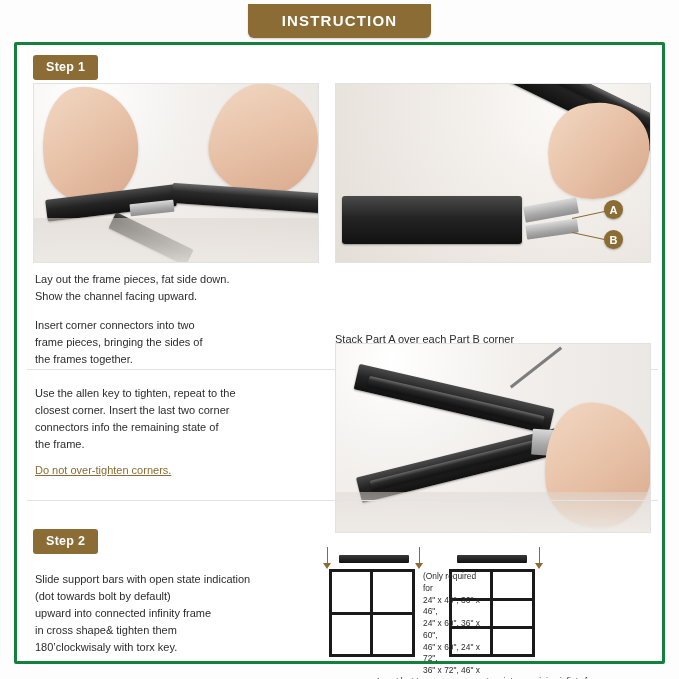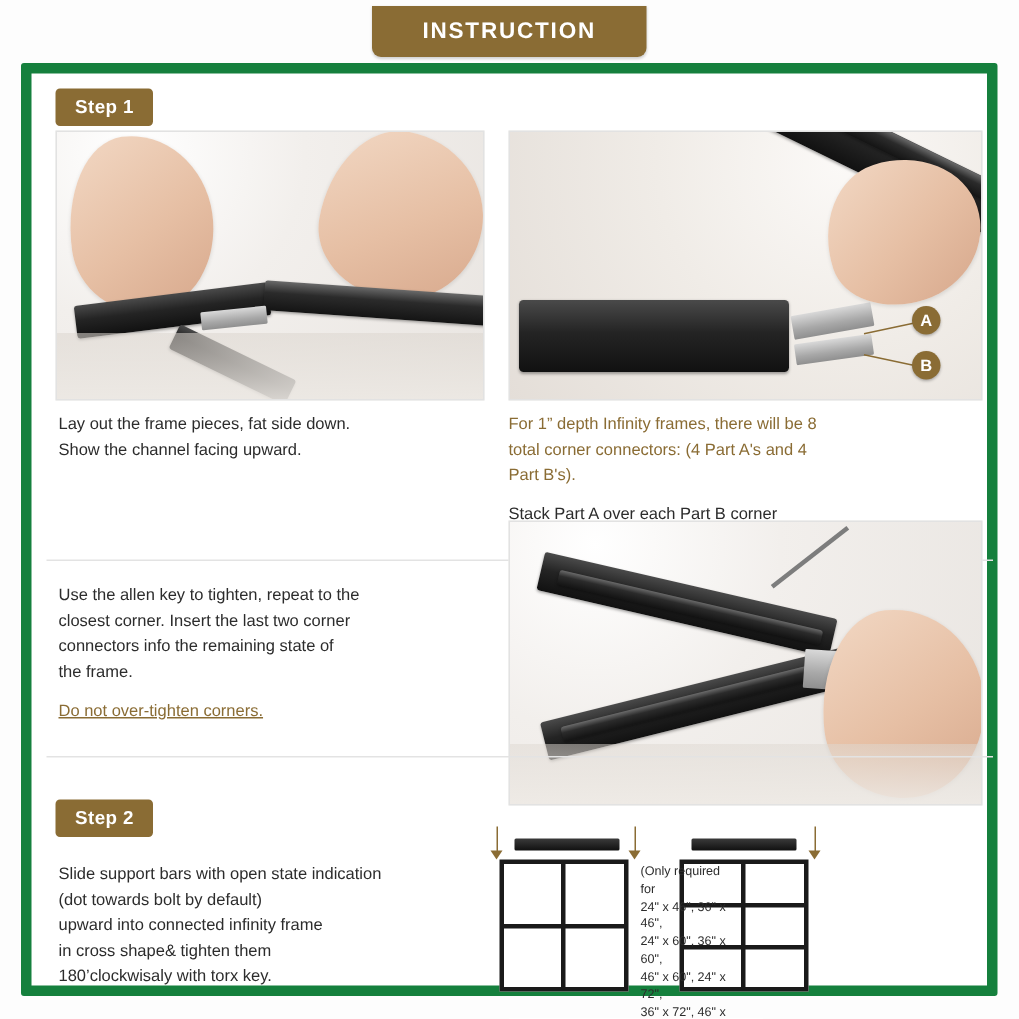--- a/index.html
+++ b/index.html
@@ -30,21 +30,21 @@
     padding: 8px 34px 9px 34px;
     border-radius: 0 0 6px 6px;
     text-align: center;
     box-shadow: 0 1px 2px rgba(0,0,0,0.18);
   }
   
   .card {
     position: absolute;
     left: 14px; top: 42px;
     width: 651px; height: 622px;
-    border: 7px solid #15803d;
+    border: 3px solid #15803d;
     background: #ffffff;
     border-radius: 2px;
   }
   
   .step-pill {
     display: inline-block;
     background: #8a6c34;
     color: #ffffff;
     font-weight: bold;
     font-size: 12.5px;
@@ -239,23 +239,23 @@
       <div class="hand" style="left:210px; top:18px; width:104px; height:96px; transform:rotate(-18deg);"></div>
 
       <div class="leader" style="left:236px; top:134px; width:44px; transform:rotate(-12deg);"></div>
       <div class="leader" style="left:236px; top:148px; width:44px; transform:rotate(12deg);"></div>
       <div class="callout" style="left:268px; top:116px;">A</div>
       <div class="callout" style="left:268px; top:146px;">B</div>
     </div>
 
     <div class="txt t-left-1">Lay out the frame pieces, fat side down.
 Show the channel facing upward.</div>
-    <div class="txt brown t-right-1">For 1” depth Infinity frames, there will be 8
-total corner connectors: (4 Part A's and 4
-Part B's).</div>
+    <div class="txt t-left-2">Insert corner connectors into two
+frame pieces, bringing the sides of
+the frames together.</div>
     <div class="txt t-right-2">Stack Part A over each Part B corner
 connector before joining the sides of the frame.</div>
 
     <div class="divider div-1"></div>
 
     <div class="txt t-mid-1">Use the allen key to tighten, repeat to the
 closest corner. Insert the last two corner
 connectors info the remaining state of
 the frame.</div>
     <div class="txt brown t-mid-warn">Do not over-tighten corners.</div>

